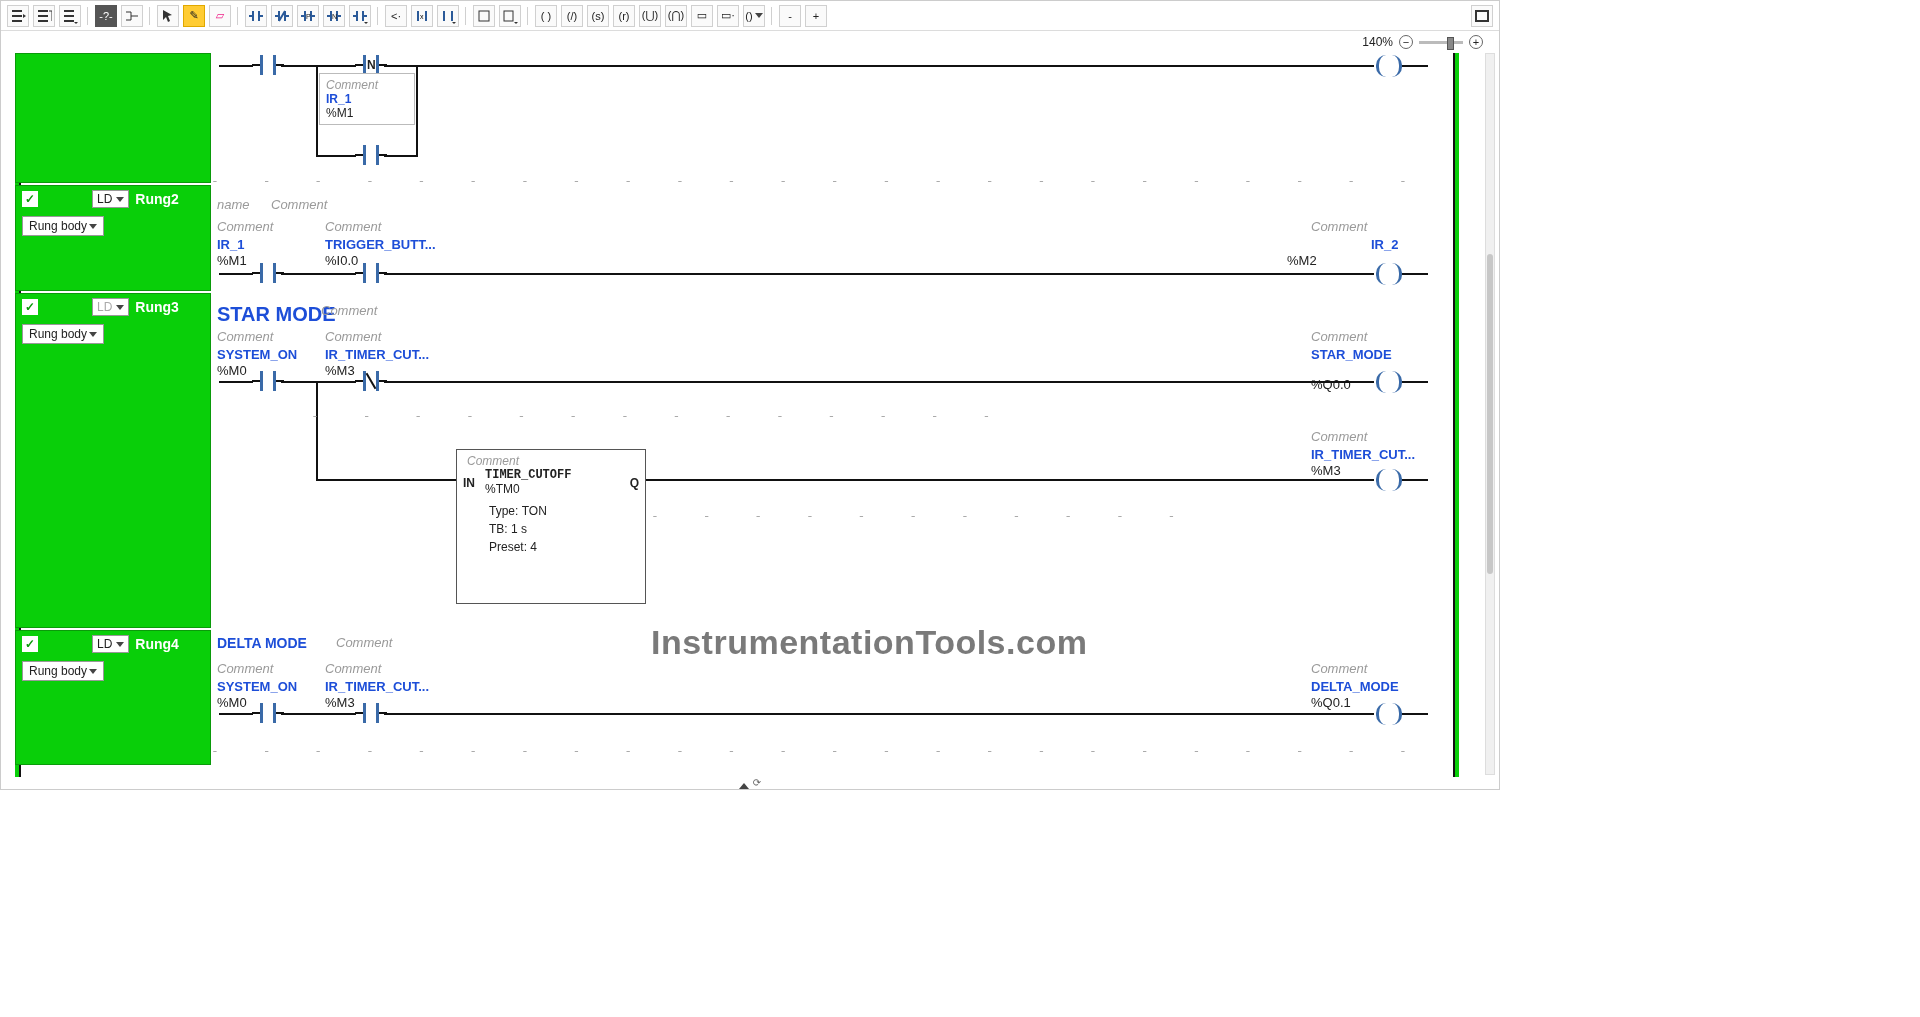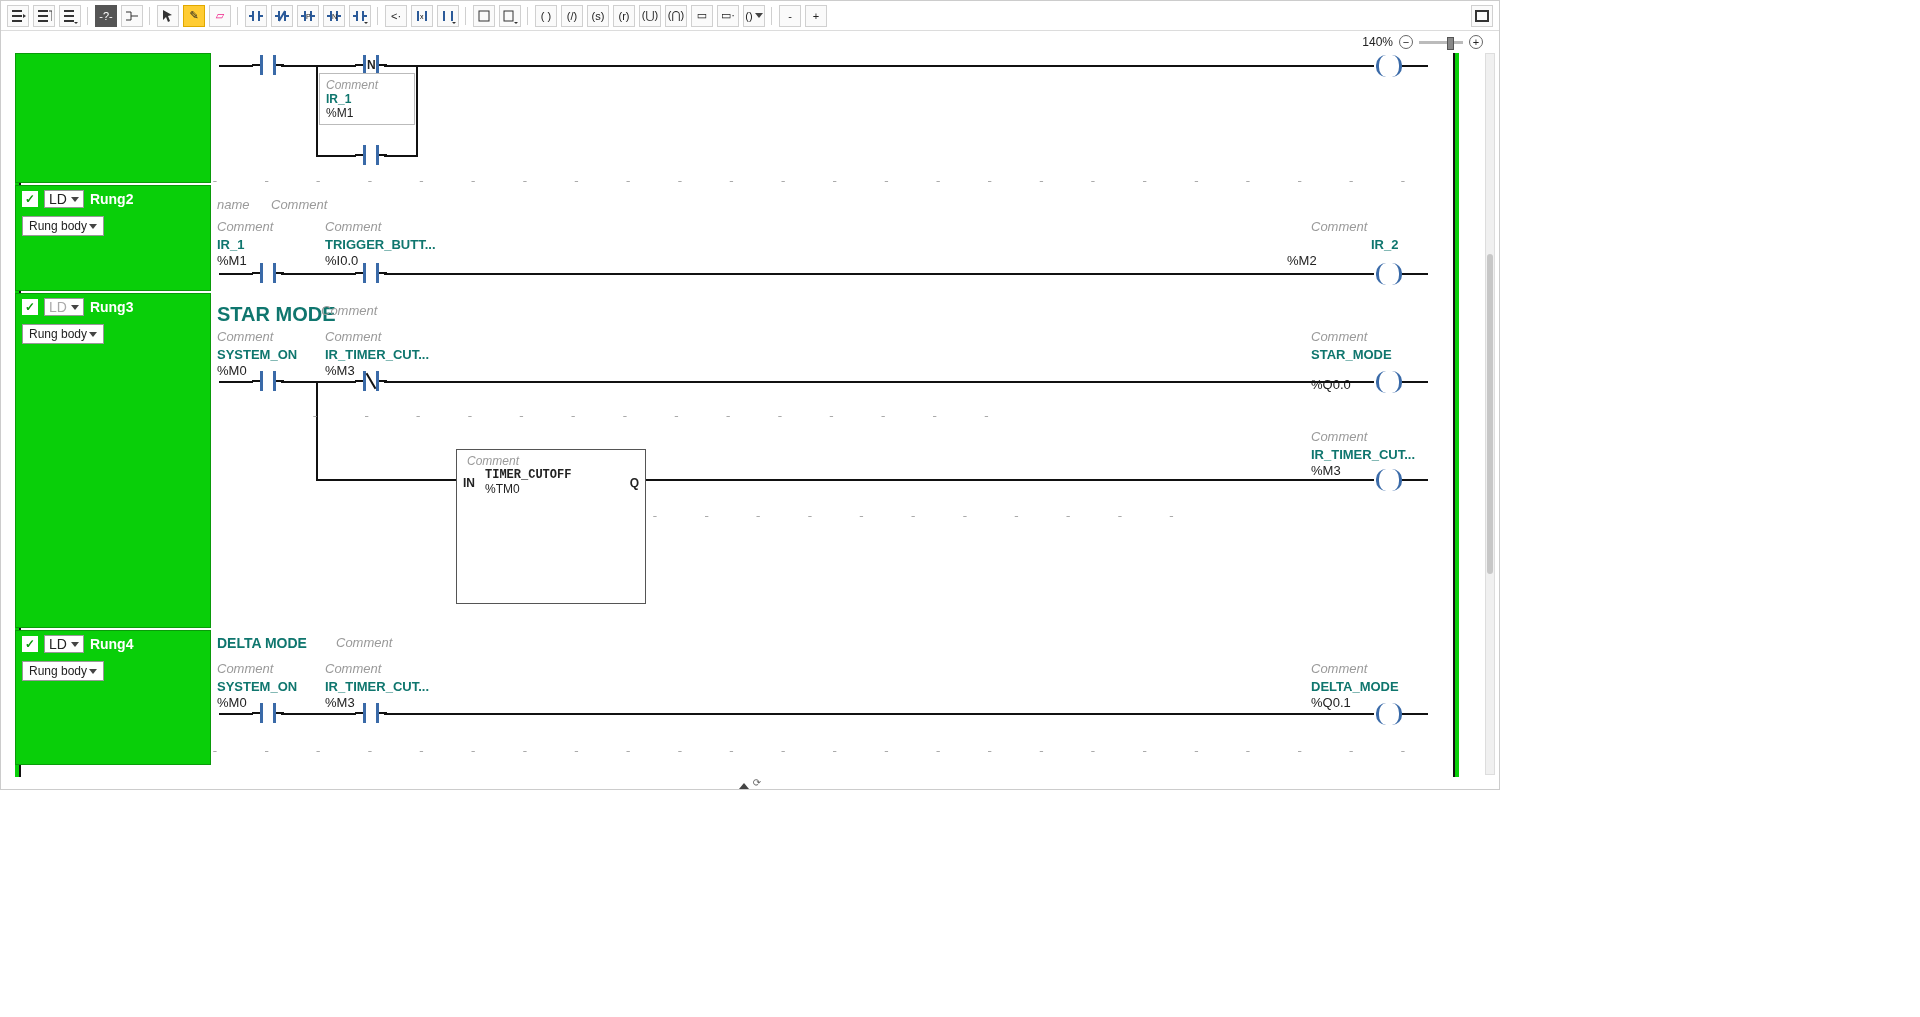--- a/index.html
+++ b/index.html
@@ -18,31 +18,31 @@
   .zoom-slider { width:44px; height:3px; background:#bbb; position:relative;}
   .zoom-slider::after{content:"";position:absolute;left:28px;top:-4px;width:5px;height:11px;background:#888;border:1px solid #555;}
   
   .editor { position:absolute; top:52px; left:0; right:16px; bottom:12px; overflow:hidden; }
   .rails { position:absolute; left:14px; right:0; top:0; bottom:0; }
   .sidebar { position:absolute; left:14px; top:0; width:196px; bottom:0; }
   
   .rblock { position:absolute; left:0; width:196px; background:#09cf09; border:1px solid #0a9a0a; }
   .rblock .row { display:flex; align-items:center; gap:6px; padding:4px 6px; }
   .rblock .chk { width:16px;height:16px;background:#fff;color:#0a9a0a;display:flex;align-items:center;justify-content:center;font-weight:bold;font-size:12px;}
-  .rblock .ldsel { background:#fff;border:1px solid #999;padding:0 4px;height:18px;display:flex;align-items:center;gap:2px;font-size:14px;}
+  .rblock .ldsel { background:#fff;border:1px solid #999;padding:0 4px;height:18px;display:flex;align-items:center;gap:2px;font-size:12px;margin-left:48px;}
   .rblock .ldsel.inactive{color:#aaa}
   .tri { display:inline-block; border-left:4px solid transparent; border-right:4px solid transparent; border-top:5px solid #444; margin-left:2px;}
   .rblock .rname { color:#fff; font-weight:bold; font-size:14px;}
   .rblock .rbody { background:#fff;border:1px solid #999;padding:0 6px;height:20px;display:inline-flex;align-items:center;font-size:12px;}
   
   .canvas { position:absolute; left:210px; top:0; right:0; bottom:0; }
   .dashes { position:absolute; left:0; right:30px; color:#aaa; font-family:monospace; letter-spacing:18px; white-space:nowrap; overflow:hidden; font-size:13px;}
   .ltxt { position:absolute; font-size:13px; }
   .gray { color:#9a9a9a; font-style:italic; }
-  .bold { font-weight:bold; color:#0f766e; }
+  .bold { font-weight:bold; color:#1d4ed8; }
   .wire { position:absolute; background:#111; height:2px; }
   .vwire { position:absolute; background:#111; width:2px; }
   
   .rail { position:absolute; top:0; bottom:0; width:6px; }
   .rail.left { left:0; }
   .rail.right { right:24px; }
   .rail .g{position:absolute;top:0;bottom:0;width:6px;background:#09cf09;}
   .rail .k{position:absolute;top:0;bottom:0;left:4px;width:2px;background:#111;}
   .rail.right .k{left:0}
   .rail.right .g{left:2px;width:4px}
@@ -376,20 +376,25 @@
       <div class="wire" style="left:105px;top:426px;width:140px"></div>
       <div class="ltxt gray" style="left:1100px;top:376px">Comment</div>
       <div class="ltxt bold" style="left:1100px;top:394px">IR_TIMER_CUT...</div>
       <div class="ltxt" style="left:1100px;top:410px">%M3</div>
       <div class="fbox" style="left:245px;top:396px;width:190px;height:155px">
         <span class="pin" style="left:6px;top:26px">IN</span>
         <span class="pin" style="right:6px;top:26px">Q</span>
         <div class="hd">Comment</div>
         <div class="nm" style="margin-left:18px">TIMER_CUTOFF</div>
         <div class="ad" style="margin-left:18px">%TM0</div>
+        <div class="props">
+          <div><span>Type:</span>&nbsp;<span>TON</span></div>
+          <div><span>TB:</span>&nbsp;<span>1 s</span></div>
+          <div><span>Preset:</span>&nbsp;<span>4</span></div>
+        </div>
       </div>
       <div class="wire" style="left:435px;top:426px;width:728px"></div>
       <div class="coil" style="left:1163px;top:416px">
           <span class="arc al"></span>
           <span class="arc ar"></span>
         </div>
       <div class="wire" style="left:1191px;top:426px;width:26px"></div>
       <div class="dashes" style="top:355px;left:100px">-   -   -   -   -   -   -   -   -   -   -   -   -   -</div>
       <div class="dashes" style="top:455px;left:440px">-   -   -   -   -   -   -   -   -   -   -</div>
 
@@ -419,20 +424,21 @@
           <span class="rw"></span>
         </div>
       <div class="wire" style="left:173px;top:660px;width:990px"></div>
       <div class="coil" style="left:1163px;top:650px">
           <span class="arc al"></span>
           <span class="arc ar"></span>
         </div>
       <div class="wire" style="left:1191px;top:660px;width:26px"></div>
       <div class="dashes" style="top:690px">- - - - - - - - - - - - - - - - - - - - - - - - - - - - - - - - -</div>
 
+      <div class="watermark" style="left:440px;top:570px">InstrumentationTools.com</div>
     </div>
   </div>
 
   <div class="scrollbar">
       <div class="scroll-thumb"></div>
     </div>
   <div class="footer">
       <span class="tri-up"></span>
       <span>⟳</span>
     </div>

